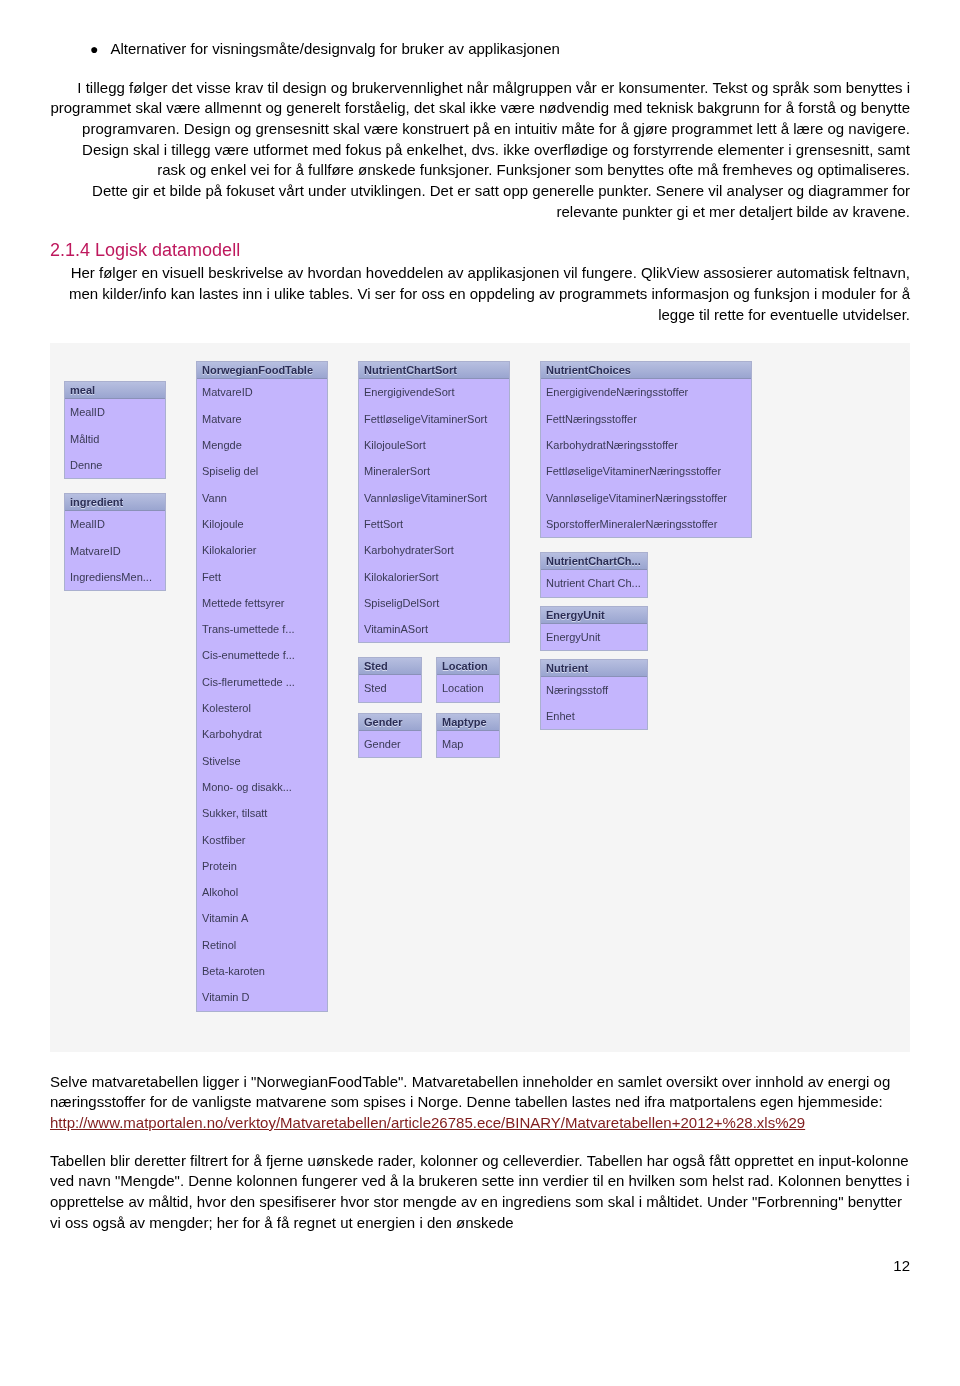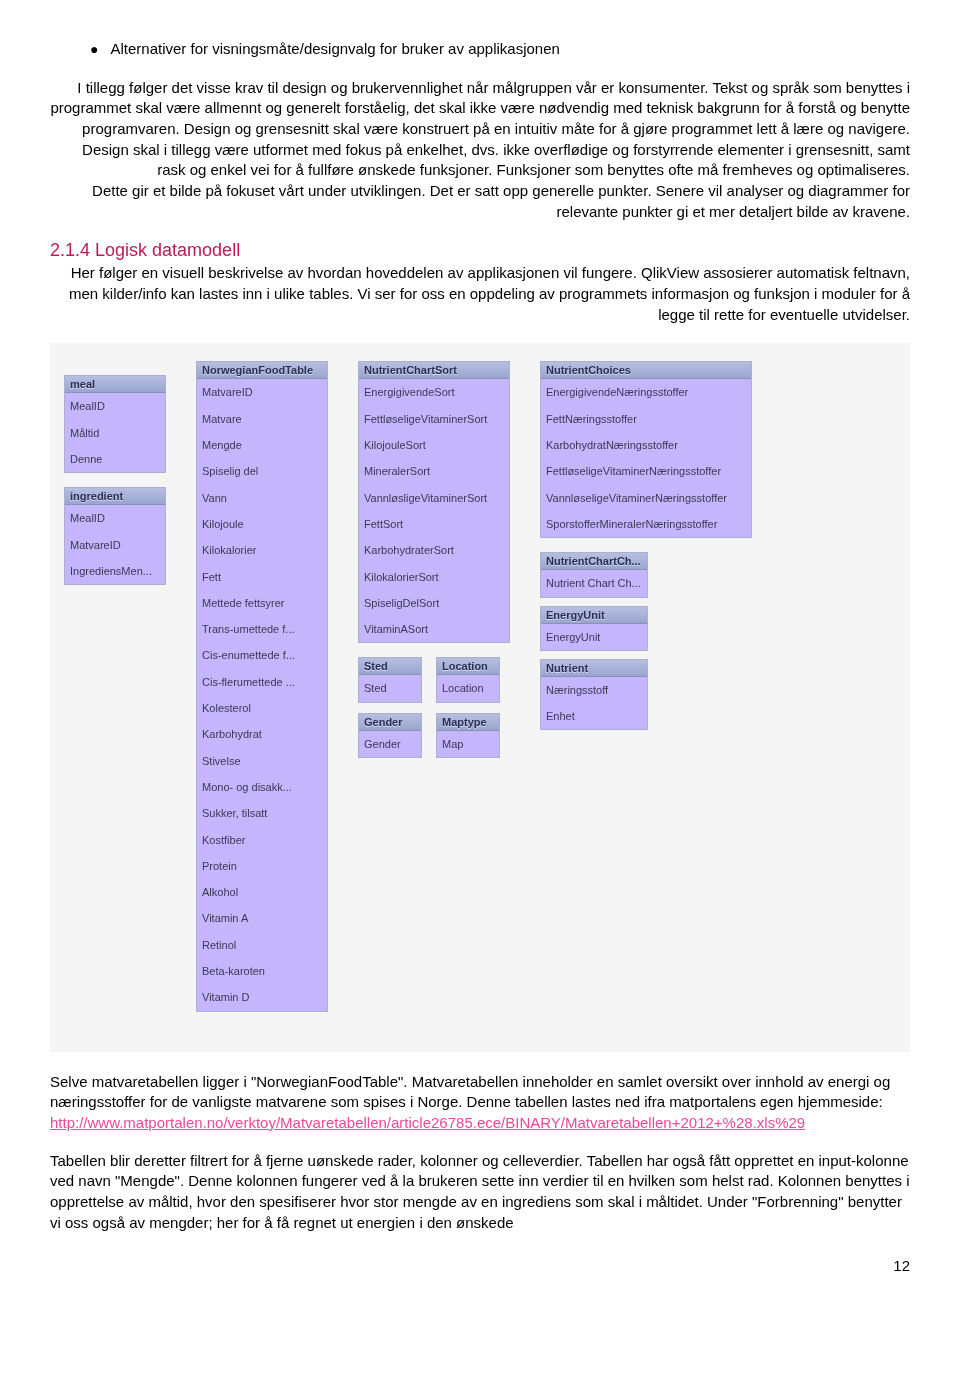--- a/index.html
+++ b/index.html
@@ -27,21 +27,21 @@
     line-height: 1.38;
   }
   .para-block { margin-bottom: 18px; text-align: right; }
   h3.section {
     color: #be185d;
     font-weight: normal;
     font-size: 18px;
     margin: 14px 0 2px 0;
   }
   a.link {
-    color: #ec4899;
+    color: #7f1d1d;
     text-decoration: underline;
   }
   .diagram-wrap {
     background: #f5f5f5;
     padding: 18px 14px 40px 14px;
     margin: 18px 0 20px 0;
     min-height: 410px;
     position: relative;
     display:flex;
     gap:30px;
@@ -89,21 +89,21 @@
 <p>I tillegg følger det visse krav til design og brukervennlighet når målgruppen vår er konsumenter. Tekst og språk som benyttes i programmet skal være allmennt og generelt forståelig, det skal ikke være nødvendig med teknisk bakgrunn for å forstå og benytte programvaren. Design og grensesnitt skal være konstruert på en intuitiv måte for å gjøre programmet lett å lære og navigere. Design skal i tillegg være utformet med fokus på enkelhet, dvs. ikke overflødige og forstyrrende elementer i grensesnitt, samt rask og enkel vei for å fullføre ønskede funksjoner. Funksjoner som benyttes ofte må fremheves og optimaliseres.</p>
 <p>Dette gir et bilde på fokuset vårt under utviklingen. Det er satt opp generelle punkter. Senere vil analyser og diagrammer for relevante punkter gi et mer detaljert bilde av kravene.</p>
 </div>
 
 <h3 class="section">2.1.4 Logisk datamodell</h3>
 
 <p class="para-block">Her følger en visuell beskrivelse av hvordan hoveddelen av applikasjonen vil fungere. QlikView assosierer automatisk feltnavn, men kilder/info kan lastes inn i ulike tables. Vi ser for oss en oppdeling av programmets informasjon og funksjon i moduler for å legge til rette for eventuelle utvidelser.</p>
 
 <div class="diagram-wrap">
 
-  <div class="col" style="margin-top:14px;align-items:flex-end;">
+  <div class="col" style="margin-top:20px;align-items:flex-end;">
     <div class="tbl narrow" style="width:100px">
       <div class="title">meal</div>
       <div class="field">MealID</div>
       <div class="field">Måltid</div>
       <div class="field">Denne</div>
     </div>
     <div class="tbl narrow" style="width:100px">
       <div class="title">ingredient</div>
       <div class="field">MealID</div>
       <div class="field">MatvareID</div>

